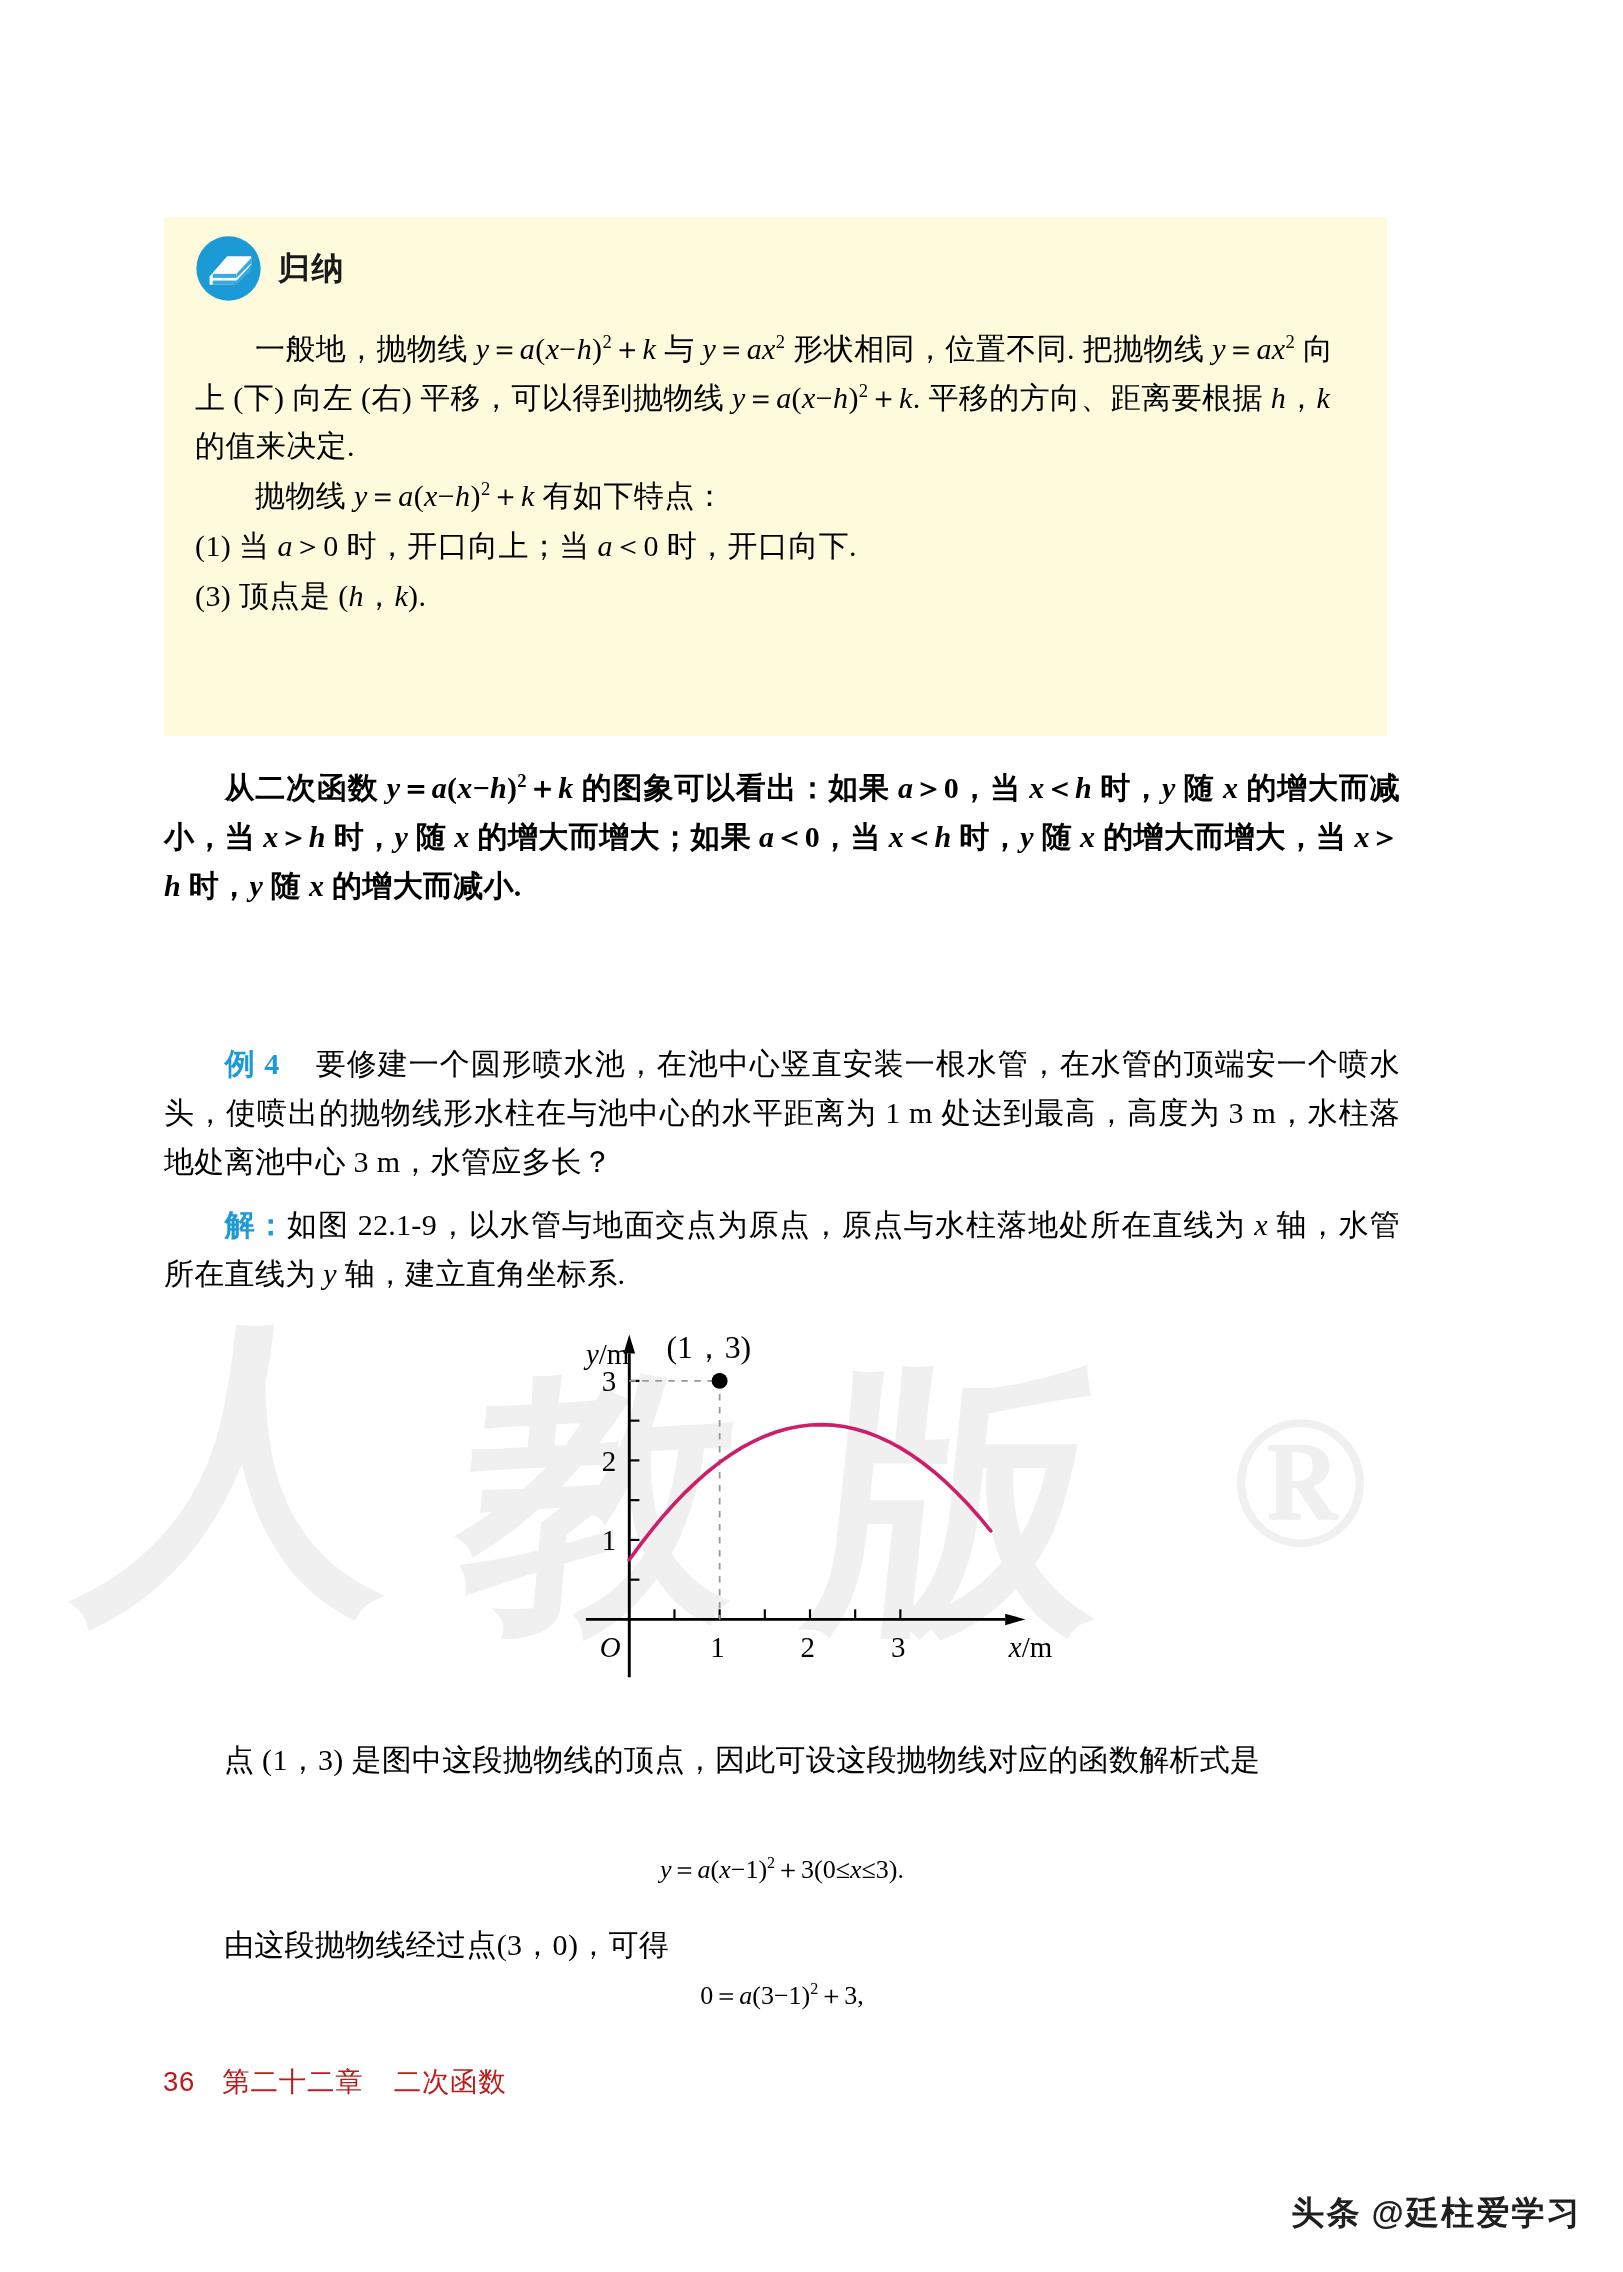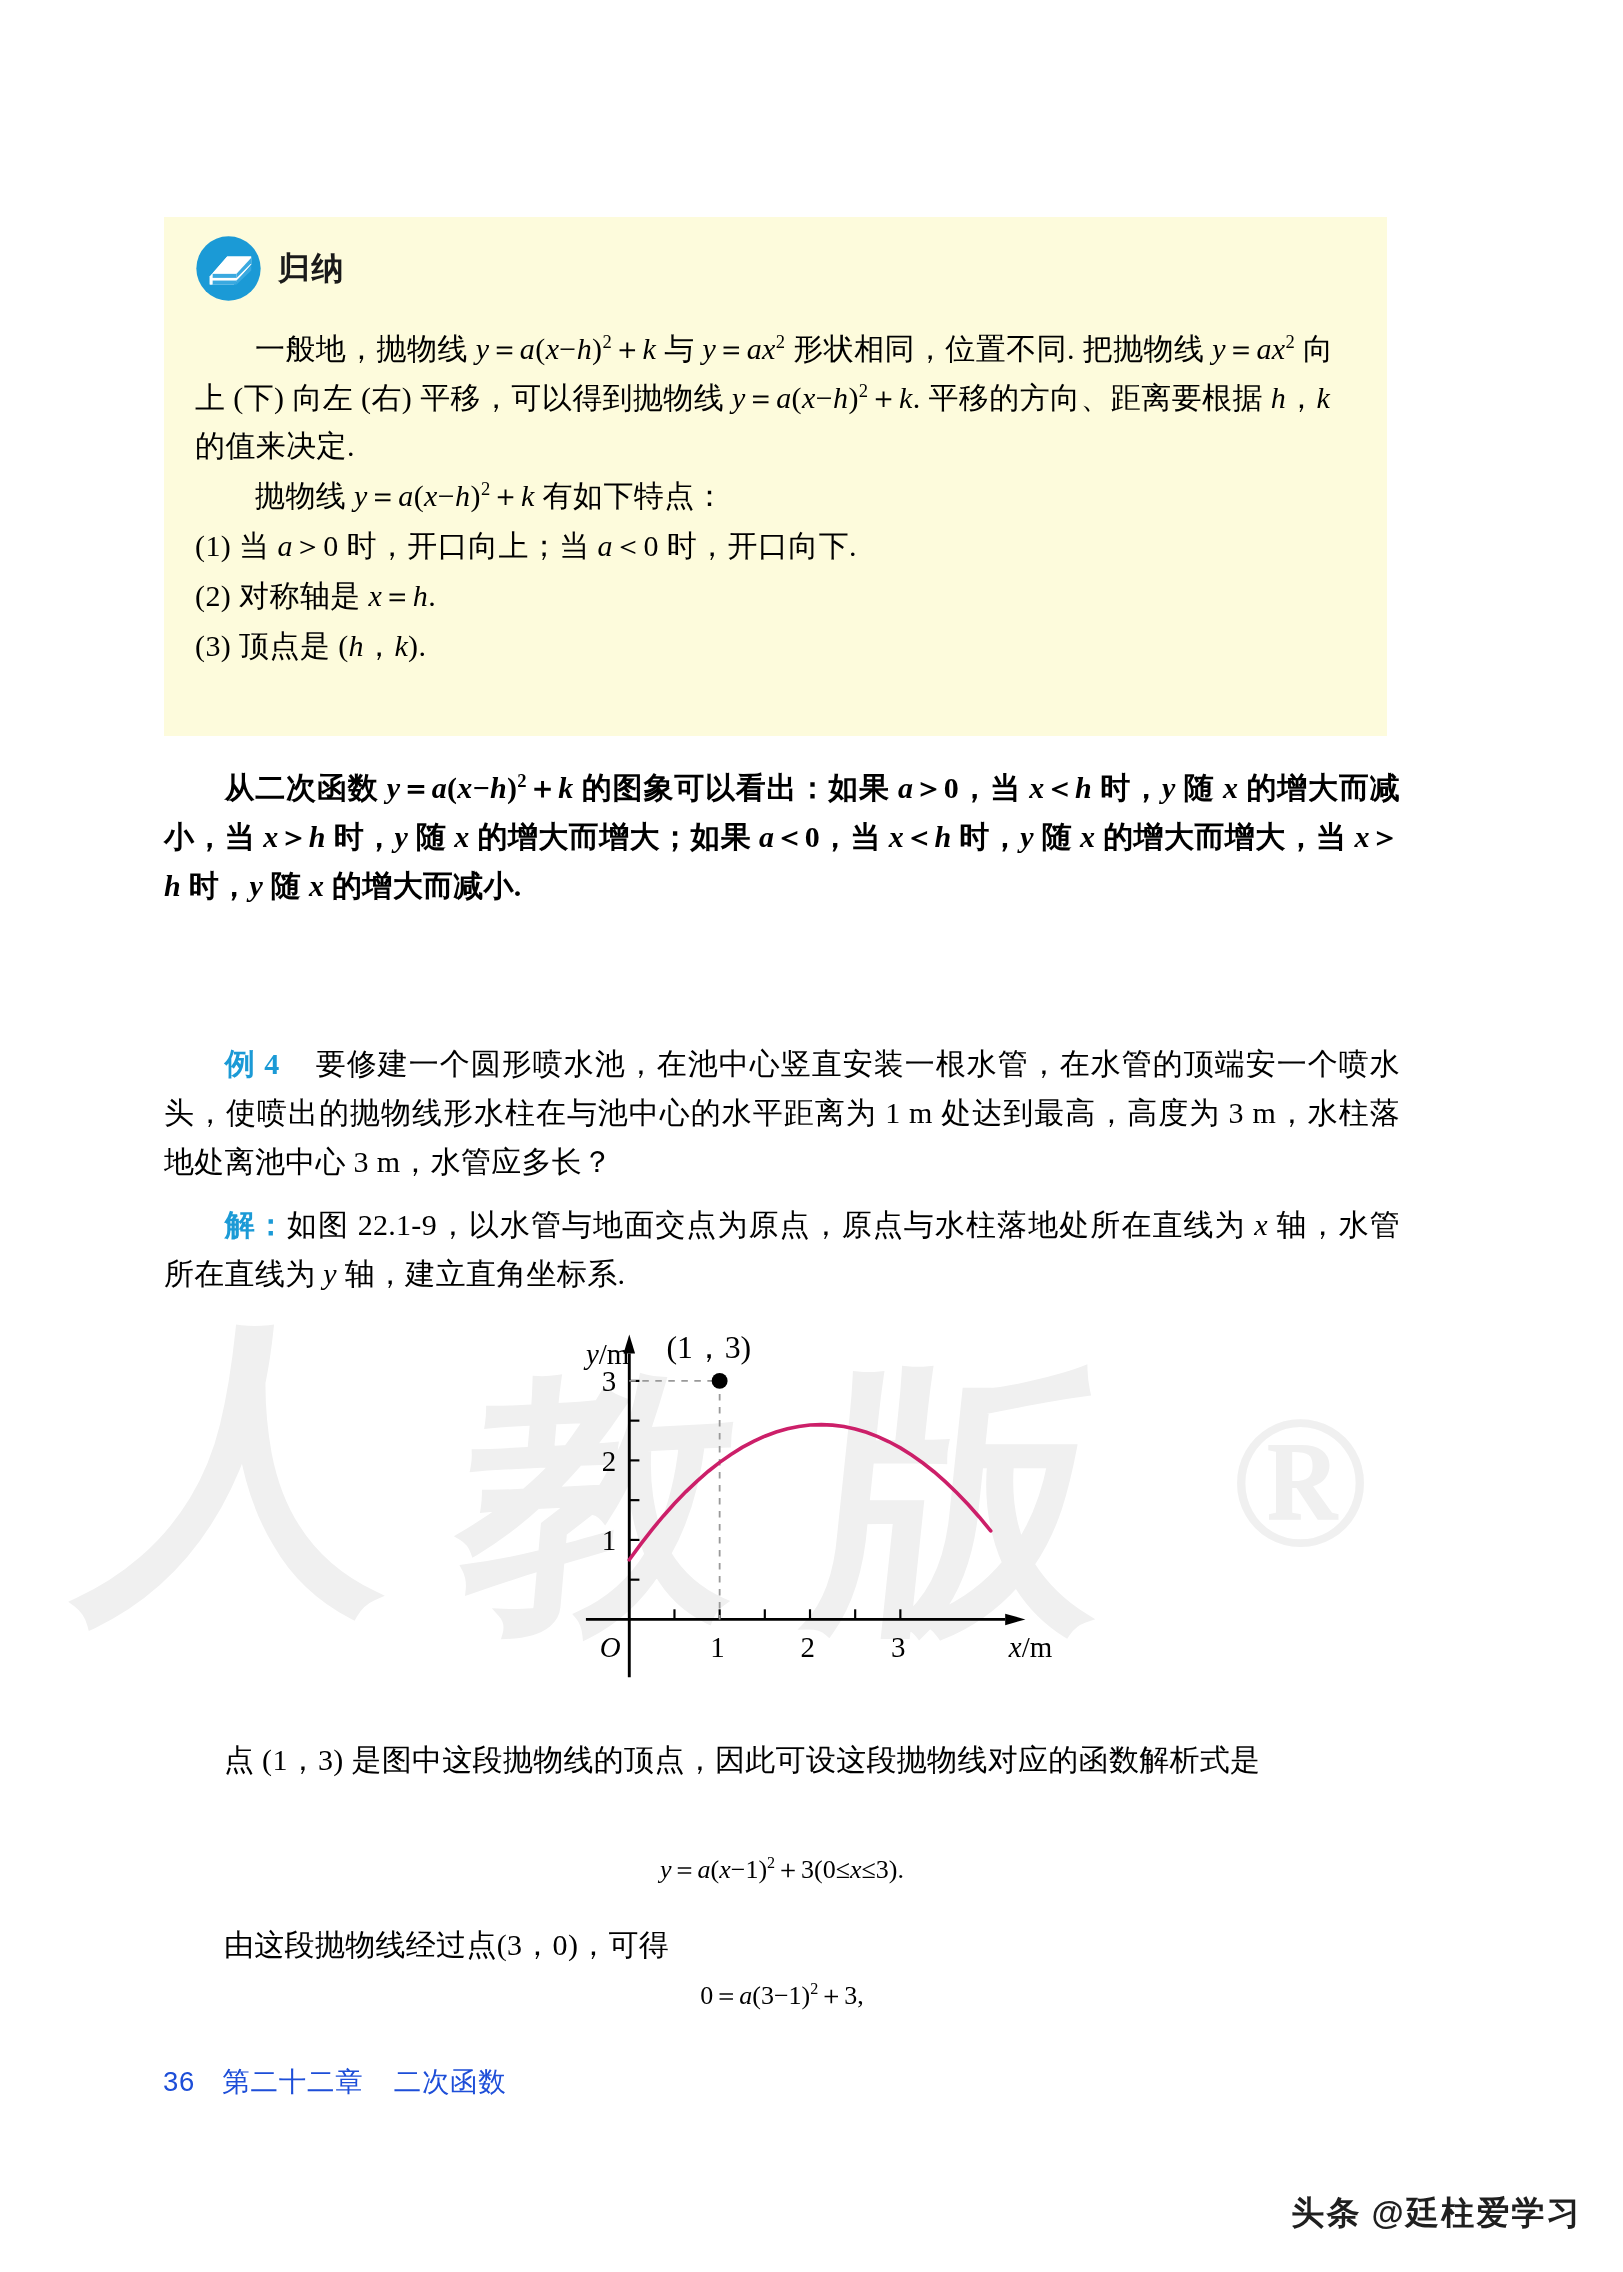--- a/index.html
+++ b/index.html
@@ -119,21 +119,21 @@
   }
 
   
   #footer {
     position: absolute;
     left: 163px;
     top: 2064px;
     font-family: "Liberation Sans","DejaVu Sans", sans-serif;
     font-size: 27.5px;
     letter-spacing: 0.7px;
-    color: #1d4ed8;
+    color: #b91c1c;
   }
   #footer .pno { margin-right: 19px; }
   #footer .chap { margin-right: 22px; }
 
   #attribution {
     position: absolute;
     right: 41px;
     top: 2191px;
     font-family: "Liberation Sans","DejaVu Sans", sans-serif;
     font-size: 33px;
@@ -175,23 +175,20 @@
       <p class="ind">
         一般地，抛物线 <span class="mathit">y</span>＝<span class="mathit">a</span>(<span class="mathit">x</span>−<span class="mathit">h</span>)<span class="supn">2</span>＋<span class="mathit">k</span> 与 <span class="mathit">y</span>＝<span class="mathit">ax</span><span class="supn">2</span> 形状相同，位置不同. 把抛物线 <span class="mathit">y</span>＝<span class="mathit">ax</span><span class="supn">2</span> 向上 (下) 向左 (右) 平移，可以得到抛物线 <span class="mathit">y</span>＝<span class="mathit">a</span>(<span class="mathit">x</span>−<span class="mathit">h</span>)<span class="supn">2</span>＋<span class="mathit">k</span>. 平移的方向、距离要根据 <span class="mathit">h</span>，<span class="mathit">k</span> 的值来决定.
       </p>
       <p class="ind">
         抛物线 <span class="mathit">y</span>＝<span class="mathit">a</span>(<span class="mathit">x</span>−<span class="mathit">h</span>)<span class="supn">2</span>＋<span class="mathit">k</span> 有如下特点：
       </p>
       <p>
         (1) 当 <span class="mathit">a</span>＞0 时，开口向上；当 <span class="mathit">a</span>＜0 时，开口向下.
       </p>
       <p>
-        (2) 对称轴是 <span class="mathit">x</span>＝<span class="mathit">h</span>.
-      </p>
-      <p>
         (3) 顶点是 (<span class="mathit">h</span>，<span class="mathit">k</span>).
       </p>
     </div>
   </div>
 
   <div class="para" style="top:763px;font-weight:bold;">
     <span style="display:inline-block;width:2em;"></span>从二次函数 <span class="mathit">y</span>＝<span class="mathit">a</span>(<span class="mathit">x</span>−<span class="mathit">h</span>)<span class="supn">2</span>＋<span class="mathit">k</span> 的图象可以看出：如果 <span class="mathit">a</span>＞0，当 <span class="mathit">x</span>＜<span class="mathit">h</span> 时，<span class="mathit">y</span> 随 <span class="mathit">x</span> 的增大而减小，当 <span class="mathit">x</span>＞<span class="mathit">h</span> 时，<span class="mathit">y</span> 随 <span class="mathit">x</span> 的增大而增大；如果 <span class="mathit">a</span>＜0，当 <span class="mathit">x</span>＜<span class="mathit">h</span> 时，<span class="mathit">y</span> 随 <span class="mathit">x</span> 的增大而增大，当 <span class="mathit">x</span>＞<span class="mathit">h</span> 时，<span class="mathit">y</span> 随 <span class="mathit">x</span> 的增大而减小.
   </div>
 
 

